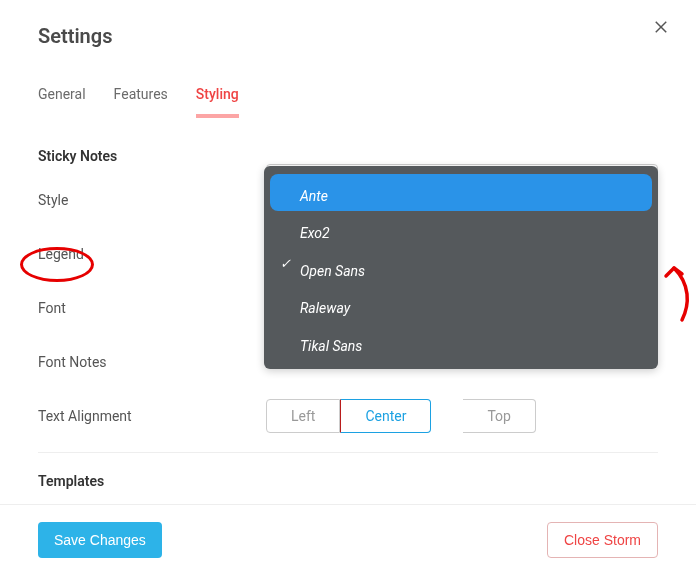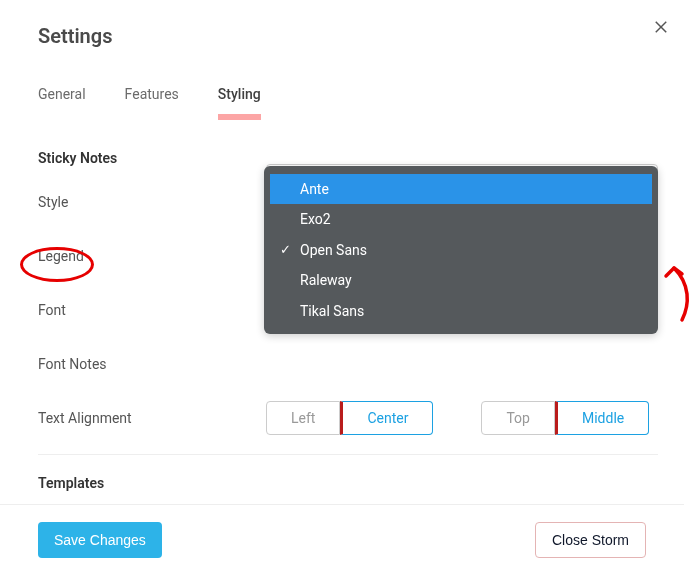--- a/index.html
+++ b/index.html
@@ -32,34 +32,34 @@
     top: 18px;
     right: 20px;
     width: 24px;
     height: 24px;
     color: #555;
     cursor: pointer;
   }
   .close-icon svg { width: 18px; height: 18px; }
   .tabs {
     display: flex;
-    gap: 39px;
+    gap: 28px;
     border-bottom: none;
     margin-bottom: 30px;
   }
   .tab {
     padding: 6px 0 12px 0;
     color: #6b6b6b;
     cursor: pointer;
     font-size: 14px;
     border-bottom: 2px solid transparent;
   }
   .tab.active {
-    color: #404040;
-    border-bottom: 6px solid #fca5a5;
+    color: #ef4444;
+    border-bottom: 4px solid #fca5a5;
     font-weight: 500;
   }
   .section-title {
     font-weight: 600;
     color: #333;
     margin-bottom: 18px;
   }
   .form-row {
     display: flex;
     align-items: center;
@@ -89,21 +89,21 @@
     color: #333;
     cursor: pointer;
     font-size: 14px;
   }
   .chevron {
     width: 12px; height: 12px;
     color: #888;
   }
   .seg-group {
     display: flex;
-    gap: 48px;
+    gap: 32px;
   }
   .seg {
     display: flex;
   }
   .seg-btn {
     height: 34px;
     padding: 0 24px;
     border: 1px solid #ccc;
     background: #fff;
     color: #999;
@@ -114,31 +114,31 @@
     font-size: 14px;
   }
   .seg-btn:first-child { border-radius: 4px 0 0 4px; }
   .seg-btn:last-child { border-radius: 0 4px 4px 0; border-left: none; }
   .seg-btn.selected {
     color: #1ca1e2;
     border-color: #1ca1e2;
     position: relative;
     z-index: 1;
   }
-  .seg .seg-btn.selected:last-child { border-left: 3px solid #b91c1c; }
+  .seg .seg-btn.selected:last-child { border-left: 1px solid #b91c1c; }
   hr.divider {
     border: none;
     border-top: 1px solid #eee;
     margin: 10px 0 20px 0;
   }
   .footer {
     position: absolute;
     bottom: 0;
     left: 0;
-    right: 12px;
+    right: 0;
     height: 70px;
     border-top: 1px solid #eee;
     display: flex;
     align-items: center;
     justify-content: space-between;
     padding: 0 38px;
     background: #fff;
   }
   .btn-primary {
     background: #2db3e8;
@@ -146,48 +146,49 @@
     border: none;
     border-radius: 4px;
     height: 36px;
     padding: 0 16px;
     font-size: 14px;
     font-weight: 500;
     cursor: pointer;
   }
   .btn-outline {
     background: #fff;
-    color: #0f172a;
+    color: #ef4444;
     border: 1px solid #e4b4b4;
     border-radius: 4px;
     height: 36px;
     padding: 0 16px;
     font-size: 14px;
     cursor: pointer;
   }
   
   .dropdown-popup {
     position: absolute;
     top: 166px;
     left: 264px;
     width: 394px;
     background: #55595c;
     border-radius: 6px;
     padding: 8px 6px;
     box-shadow: 0 2px 8px rgba(0,0,0,.2);
     z-index: 30;
   }
   .dropdown-item {
-    padding: 4px 18px 4px 30px;
+    padding: 11px 18px 4px 30px;
     color: #fff;
     font-size: 14px;
     cursor: pointer;
-    border-radius: 0;
+    border-radius: 8px;
     position: relative;
     line-height: 1.6;
+    font-style: italic;
   }
   .dropdown-item.highlight {
     background: #2a93e8;
   }
   .dropdown-item .check {
     position: absolute;
     left: 10px;
     top: 5px;
     font-size: 13px;
   }
@@ -266,21 +267,20 @@
 
   <div class="form-row">
     <div class="label">Text Alignment</div>
     <div class="controls seg-group">
       <div class="seg">
         <div class="seg-btn">Left</div>
         <div class="seg-btn selected">Center</div>
       </div>
       <div class="seg">
         <div class="seg-btn">Top</div>
-        <div class="seg-btn selected">Middle</div>
       </div>
     </div>
   </div>
 
   <hr class="divider">
 
   <div class="section-title">Templates</div>
 
   <div class="form-row">
     <div class="label">Section Body Style</div>

